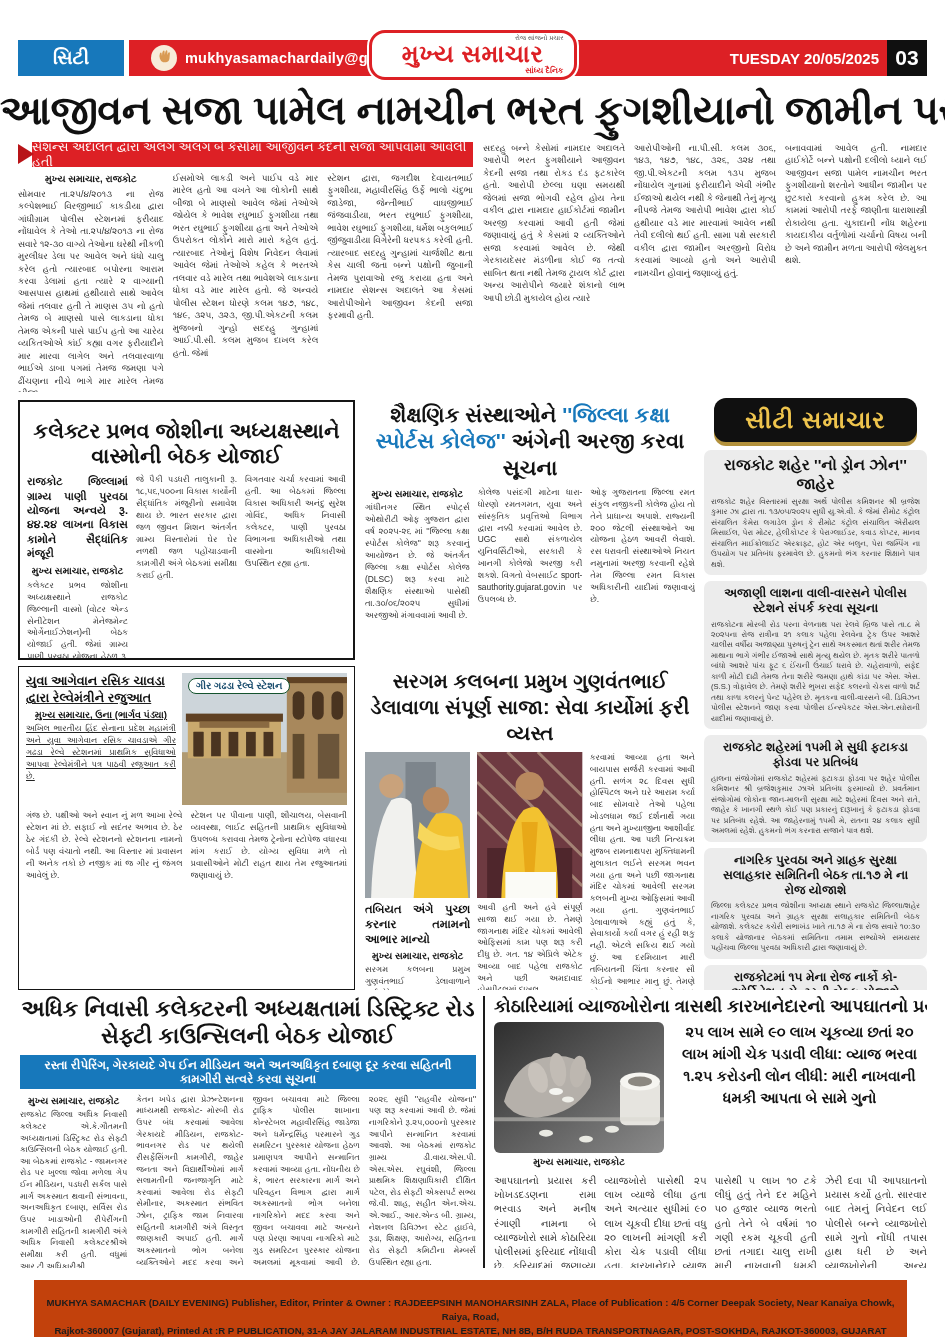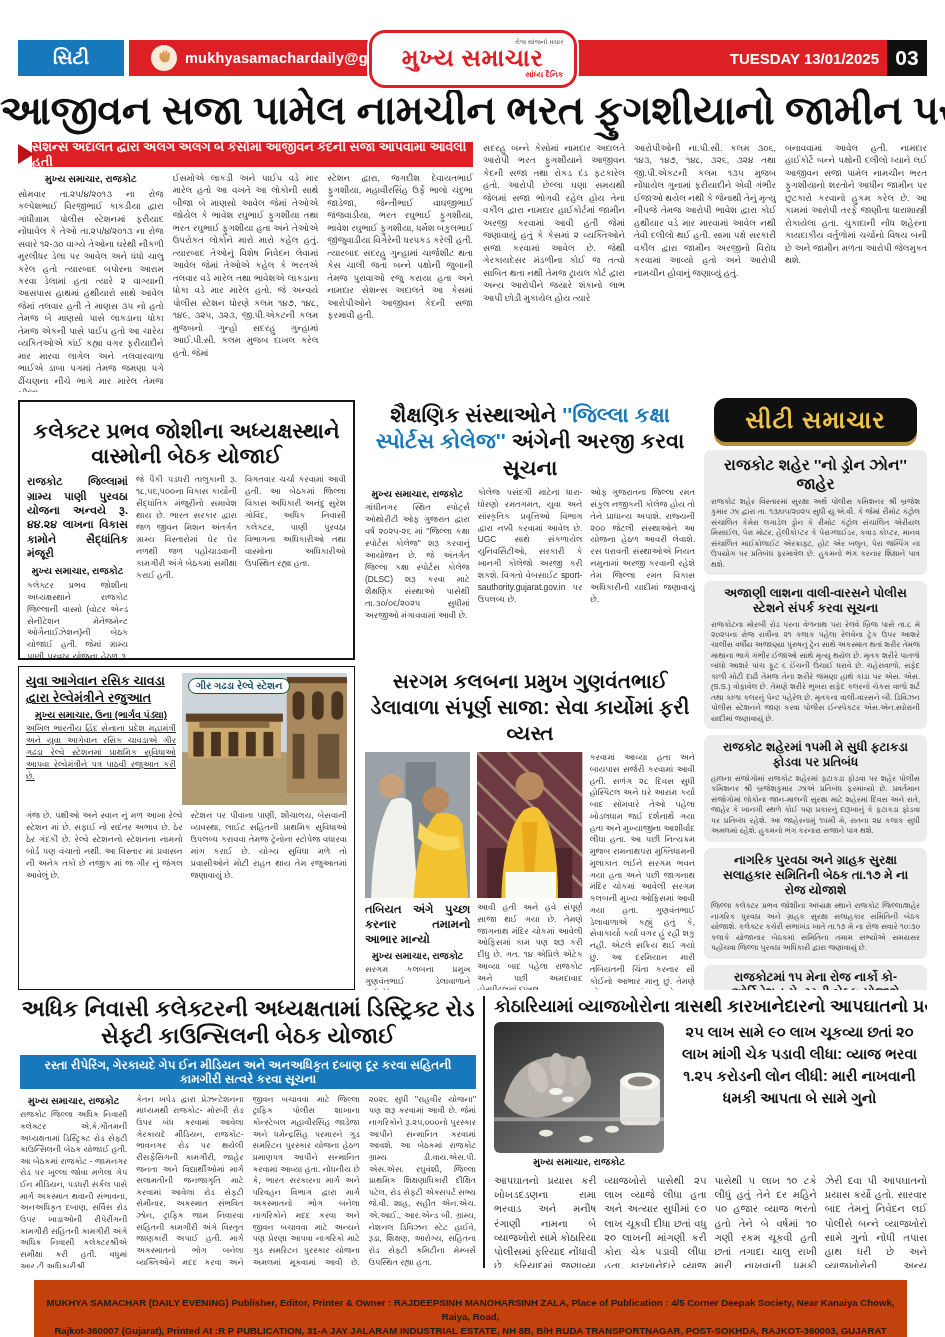--- a/index.html
+++ b/index.html
@@ -14,32 +14,32 @@
   .topbar { position:absolute; left:18px; right:18px; top:40px; height:36px; display:flex; }
   .city-box { width:106px; background:#1778bb; color:#fff; font-weight:bold; font-size:19px;
     display:flex; align-items:center; justify-content:center; margin-right:5px; }
   .red-bar { flex:1; background:#dd2025; display:flex; align-items:center; position:relative; }
   .hand-ic { width:26px; height:26px; background:#f7ecd9; border-radius:50%; margin-left:22px;
     display:flex; align-items:center; justify-content:center; flex-shrink:0; }
   .email { color:#fff; font-weight:bold; font-size:14.5px; margin-left:8px; letter-spacing:.2px; }
   .date { position:absolute; right:48px; color:#fff; font-weight:bold; font-size:15px; }
   .pageno { position:absolute; right:0; top:0; width:40px; height:36px; background:#101010; color:#fff;
     font-weight:bold; font-size:21px; display:flex; align-items:center; justify-content:center; }
-  .logo { position:absolute; left:50%; top:30px; transform:translateX(-50%); width:208px; height:58px;
+  .logo { position:absolute; left:50%; top:30px; transform:translateX(-50%); width:208px; height:50px;
     background:#fff; border:3px solid #dd2025; border-radius:16px; z-index:5;
     display:flex; flex-direction:column; align-items:center; justify-content:center; box-shadow:0 0 0 2px #fff; }
   .logo-top { font-size:6.5px; color:#444; align-self:flex-end; margin-right:10px; }
   .logo-title { color:#dd2025; font-weight:bold; font-size:24px; line-height:1; letter-spacing:.5px; }
   .logo-sub { font-size:8px; color:#dd2025; font-weight:bold; align-self:flex-end; margin-right:10px; }
   
   .main-headline { position:absolute; left:0; right:0; top:88px; text-align:center;
     font-size:40px; font-weight:bold; color:#101010; white-space:nowrap; letter-spacing:-.5px; }
   .lead { position:absolute; left:18px; right:18px; top:142px; height:250px; display:flex; }
   .lead-left { width:455px; display:flex; flex-direction:column; }
-  .kicker { position:relative; background:#dd2025; color:#fff; font-weight:bold; font-size:12.6px;
+  .kicker { position:relative; background:#dd2025; color:#fff; font-weight:normal; font-size:12.6px;
     height:25px; display:flex; align-items:center; justify-content:center; margin-left:14px; }
   .kicker-arrow { position:absolute; left:-14px; top:2px; width:0; height:0;
     border-top:10px solid transparent; border-bottom:10px solid transparent; border-left:16px solid #b81418; }
   .cols { display:flex; gap:9px; flex:1; overflow:hidden; margin-top:5px;justify-content:flex-end; }
   .col { flex:1; font-size:8.8px; line-height:1.42; text-align:justify; color:#2b2b2b; overflow:hidden; }
   .lead-right { flex:1; margin-left:10px; }
   .lead-right .cols { height:100%; margin-top:0; }
   .dateline { font-weight:bold; font-size:9.6px; text-align:center; display:block; margin-bottom:2px; color:#111; }
   
   .box { position:absolute; overflow:hidden; }
@@ -100,21 +100,21 @@
 
   <div class="topbar">
     <div class="city-box">સિટી</div>
     <div class="red-bar">
       <span class="hand-ic">
         <svg width="18" height="18" viewBox="0 0 18 18">
             <path d="M5 10 q-1-4 0-6 q1-1 1.5 0 l.5 3 q0-4 1-5 q1-1 1.5 0 l.3 4 q.4-4 1.3-4.6 q1-.5 1.2.6 l.2 4 q.6-2.6 1.4-2.8 q1-.2 1 1 l-.4 5 q-.3 3.6-3.4 4 h-3 q-2.3-.4-3-3.2z" fill="#d99a54"></path>
           </svg>
       </span>
       <span class="email">mukhyasamachardaily@gmail.com</span>
-      <span class="date">TUESDAY 13/01/2025</span>
+      <span class="date">TUESDAY 20/05/2025</span>
       <span class="pageno">03</span>
     </div>
   </div>
   <div class="logo">
     <span class="logo-top">રોજ સાંજનો પ્રચાર</span>
     <span class="logo-title">મુખ્ય સમાચાર</span>
     <span class="logo-sub">સાંધ્ય દૈનિક</span>
   </div>
 
   <h1 class="main-headline">આજીવન સજા પામેલ નામચીન ભરત ફુગશીયાનો જામીન પર છુટકારો</h1>

